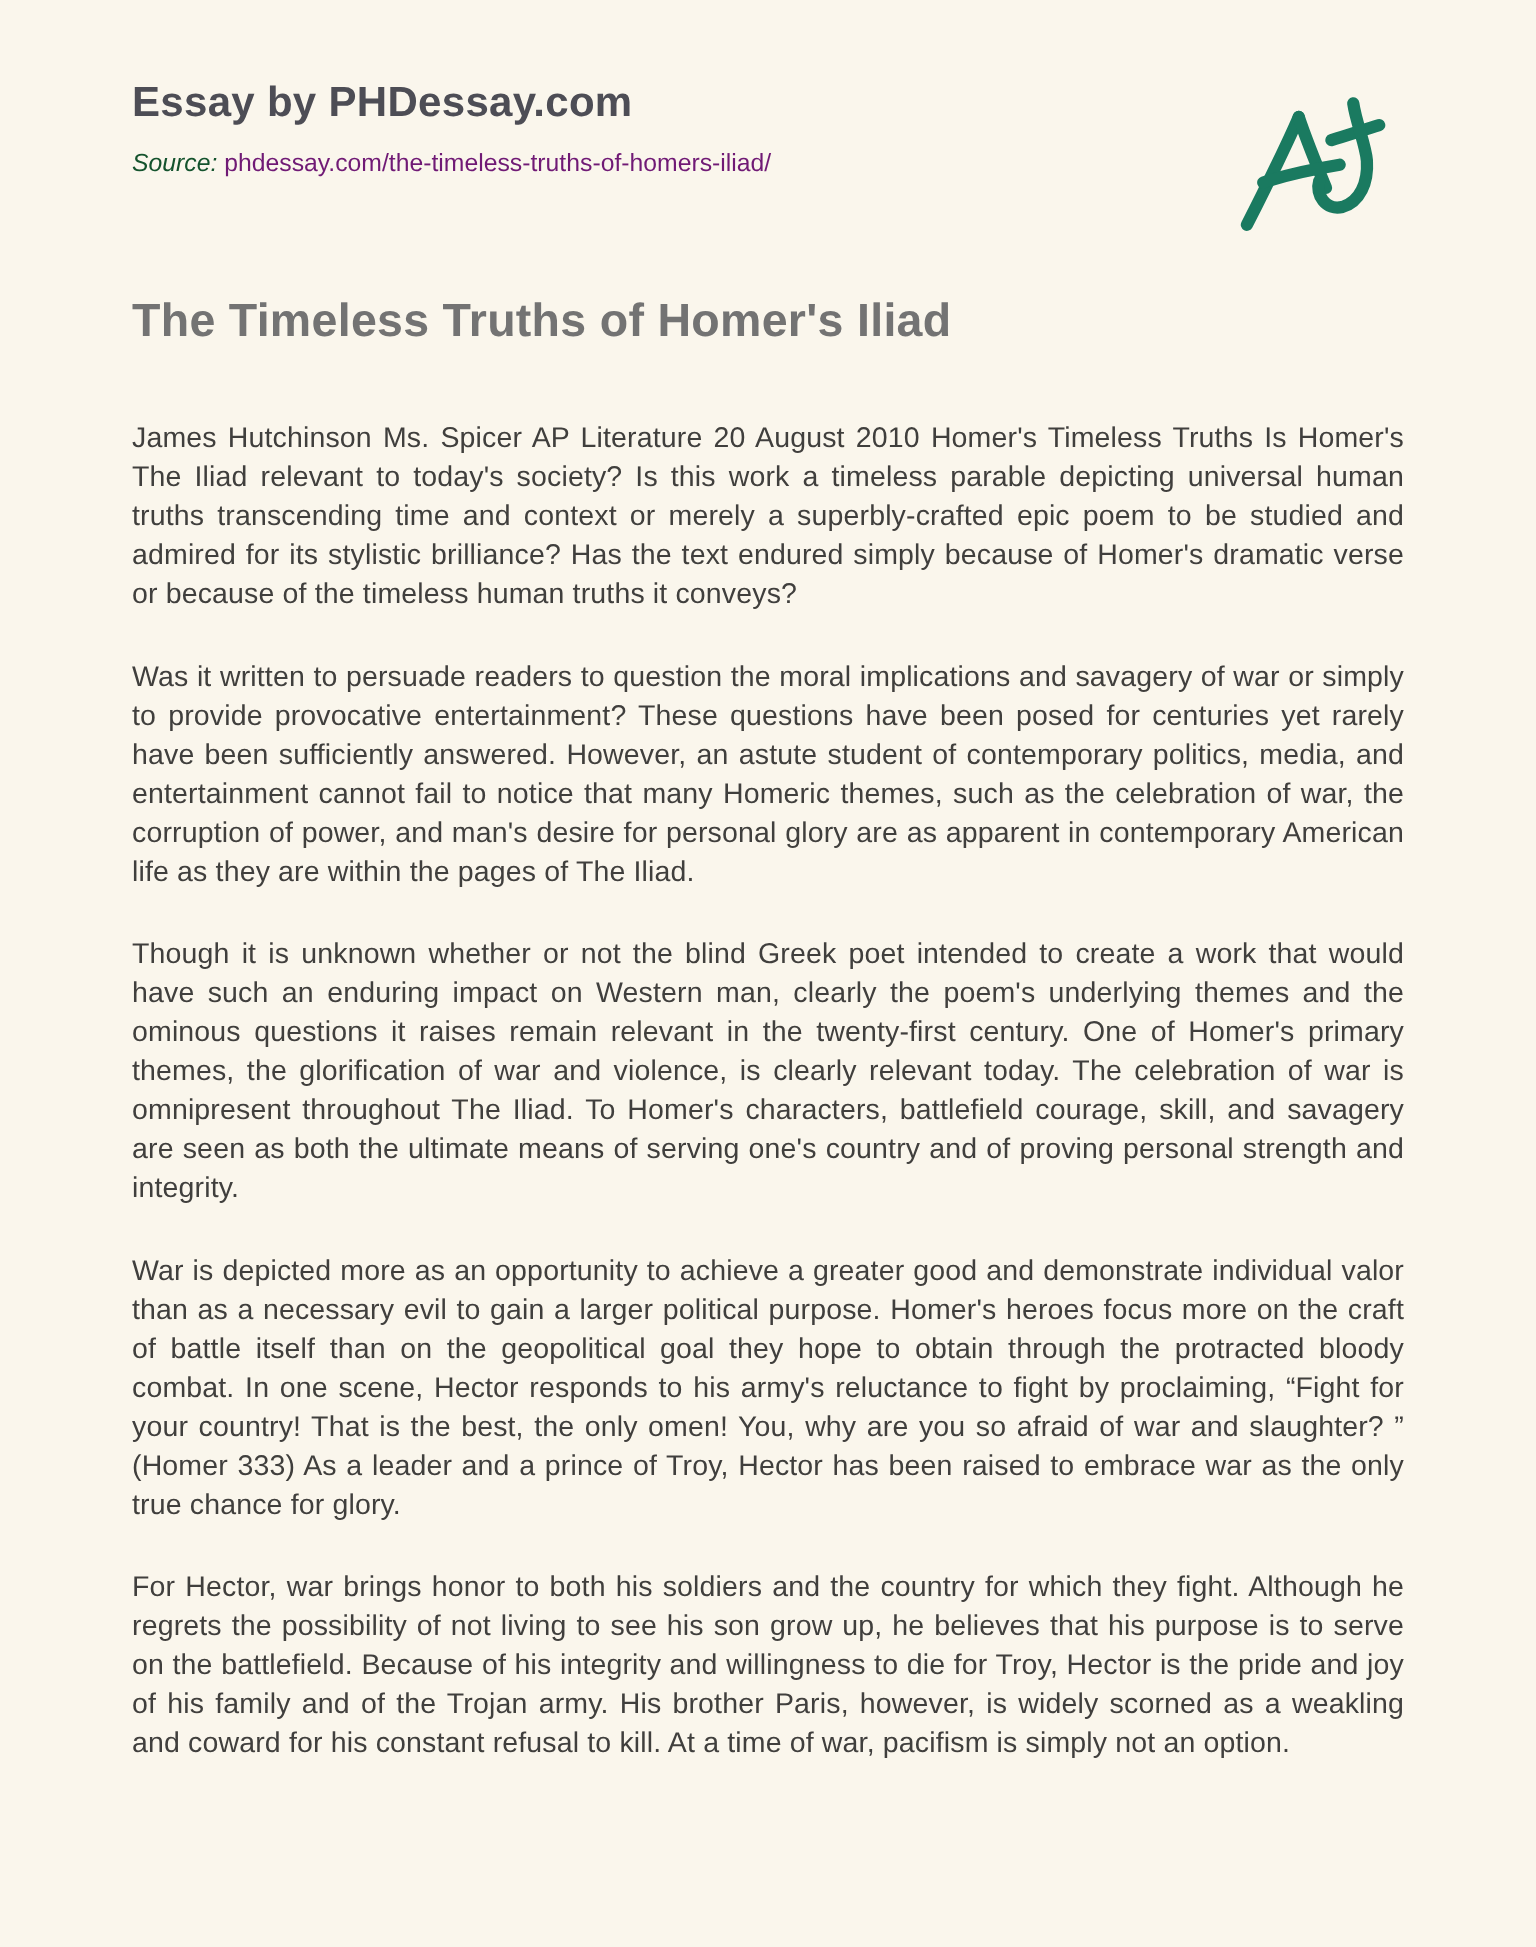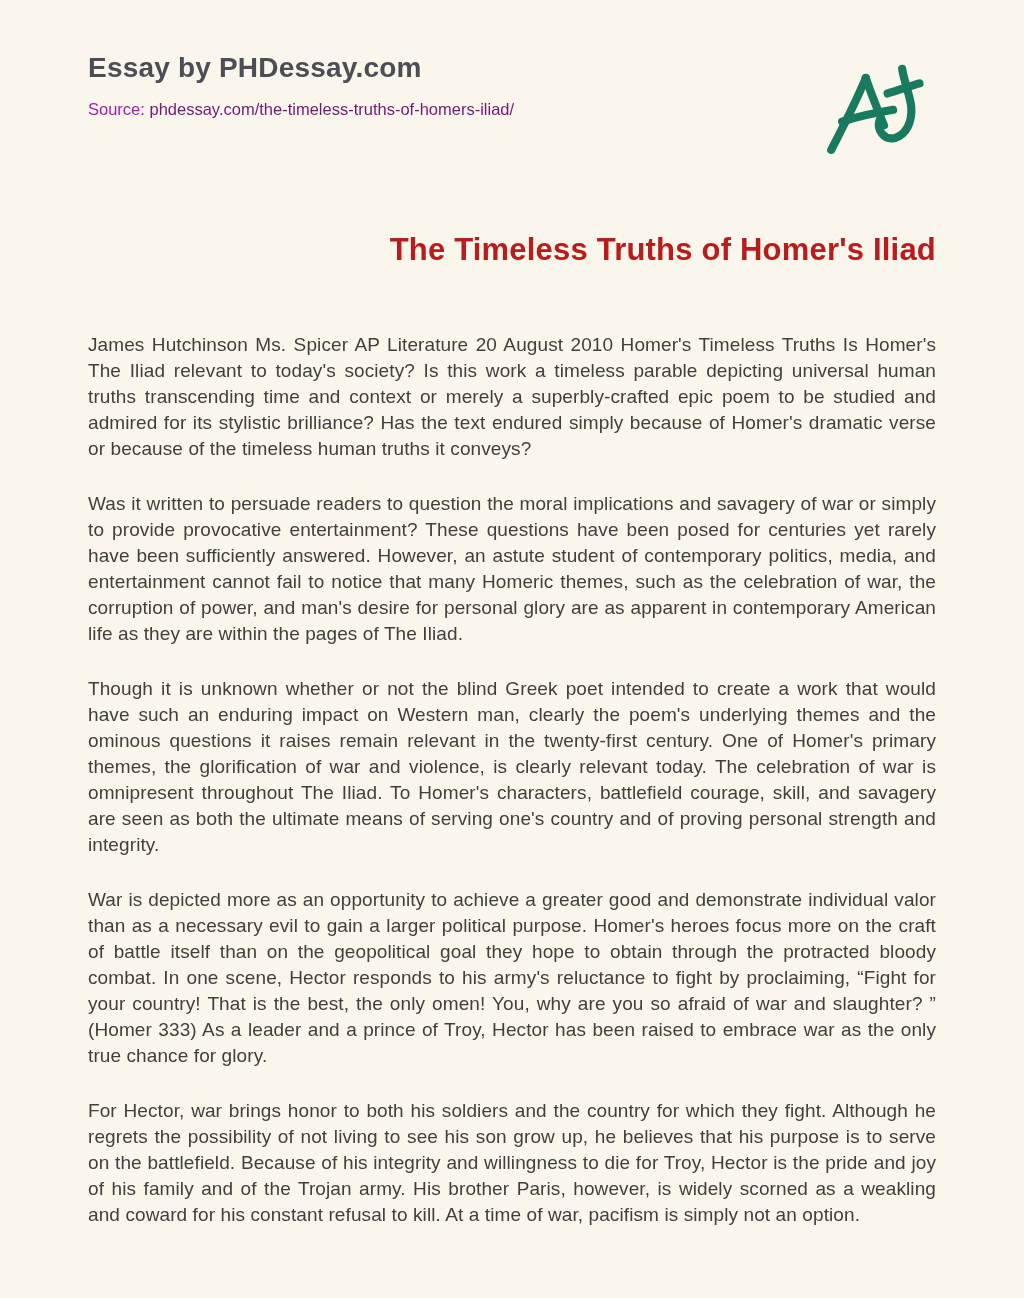--- a/index.html
+++ b/index.html
@@ -24,43 +24,42 @@
     font-size: 28px;
     font-weight: 700;
     color: #4D4D55;
     letter-spacing: 0.2px;
     padding-top: 4px;
   }
   .source-line {
     margin-top: 16px;
     font-size: 16.5px;
   }
-  .source-label { color: #a21caf; }
+  .source-label { color: #14532d; font-style: italic; }
   .source-link {
     color: #701a75;
     text-decoration: none;
     cursor: pointer;
   }
   .logo {
     width: 100px;
     height: 104px;
     margin-right: 12px;
     margin-top: 8px;
     flex-shrink: 0;
   }
   .logo svg { width: 100%; height: 100%; }
   .essay-title {
-    margin-top: 72px;
+    margin-top: 36px;
     font-size: 31px;
     font-weight: 700;
-    color: #b91c1c;
+    color: #737373;
     letter-spacing: 0.2px;
-    text-align: right;
   }
-  .essay-body { margin-top: 64px; }
+  .essay-body { margin-top: 48px; }
   .essay-body p {
     font-size: 19px;
     line-height: 26px;
     text-align: justify;
     color: #403F3D;
     margin-bottom: 29px;
     letter-spacing: 0.1px;
   }
   .essay-body p.truncated {
     text-align-last: justify;

